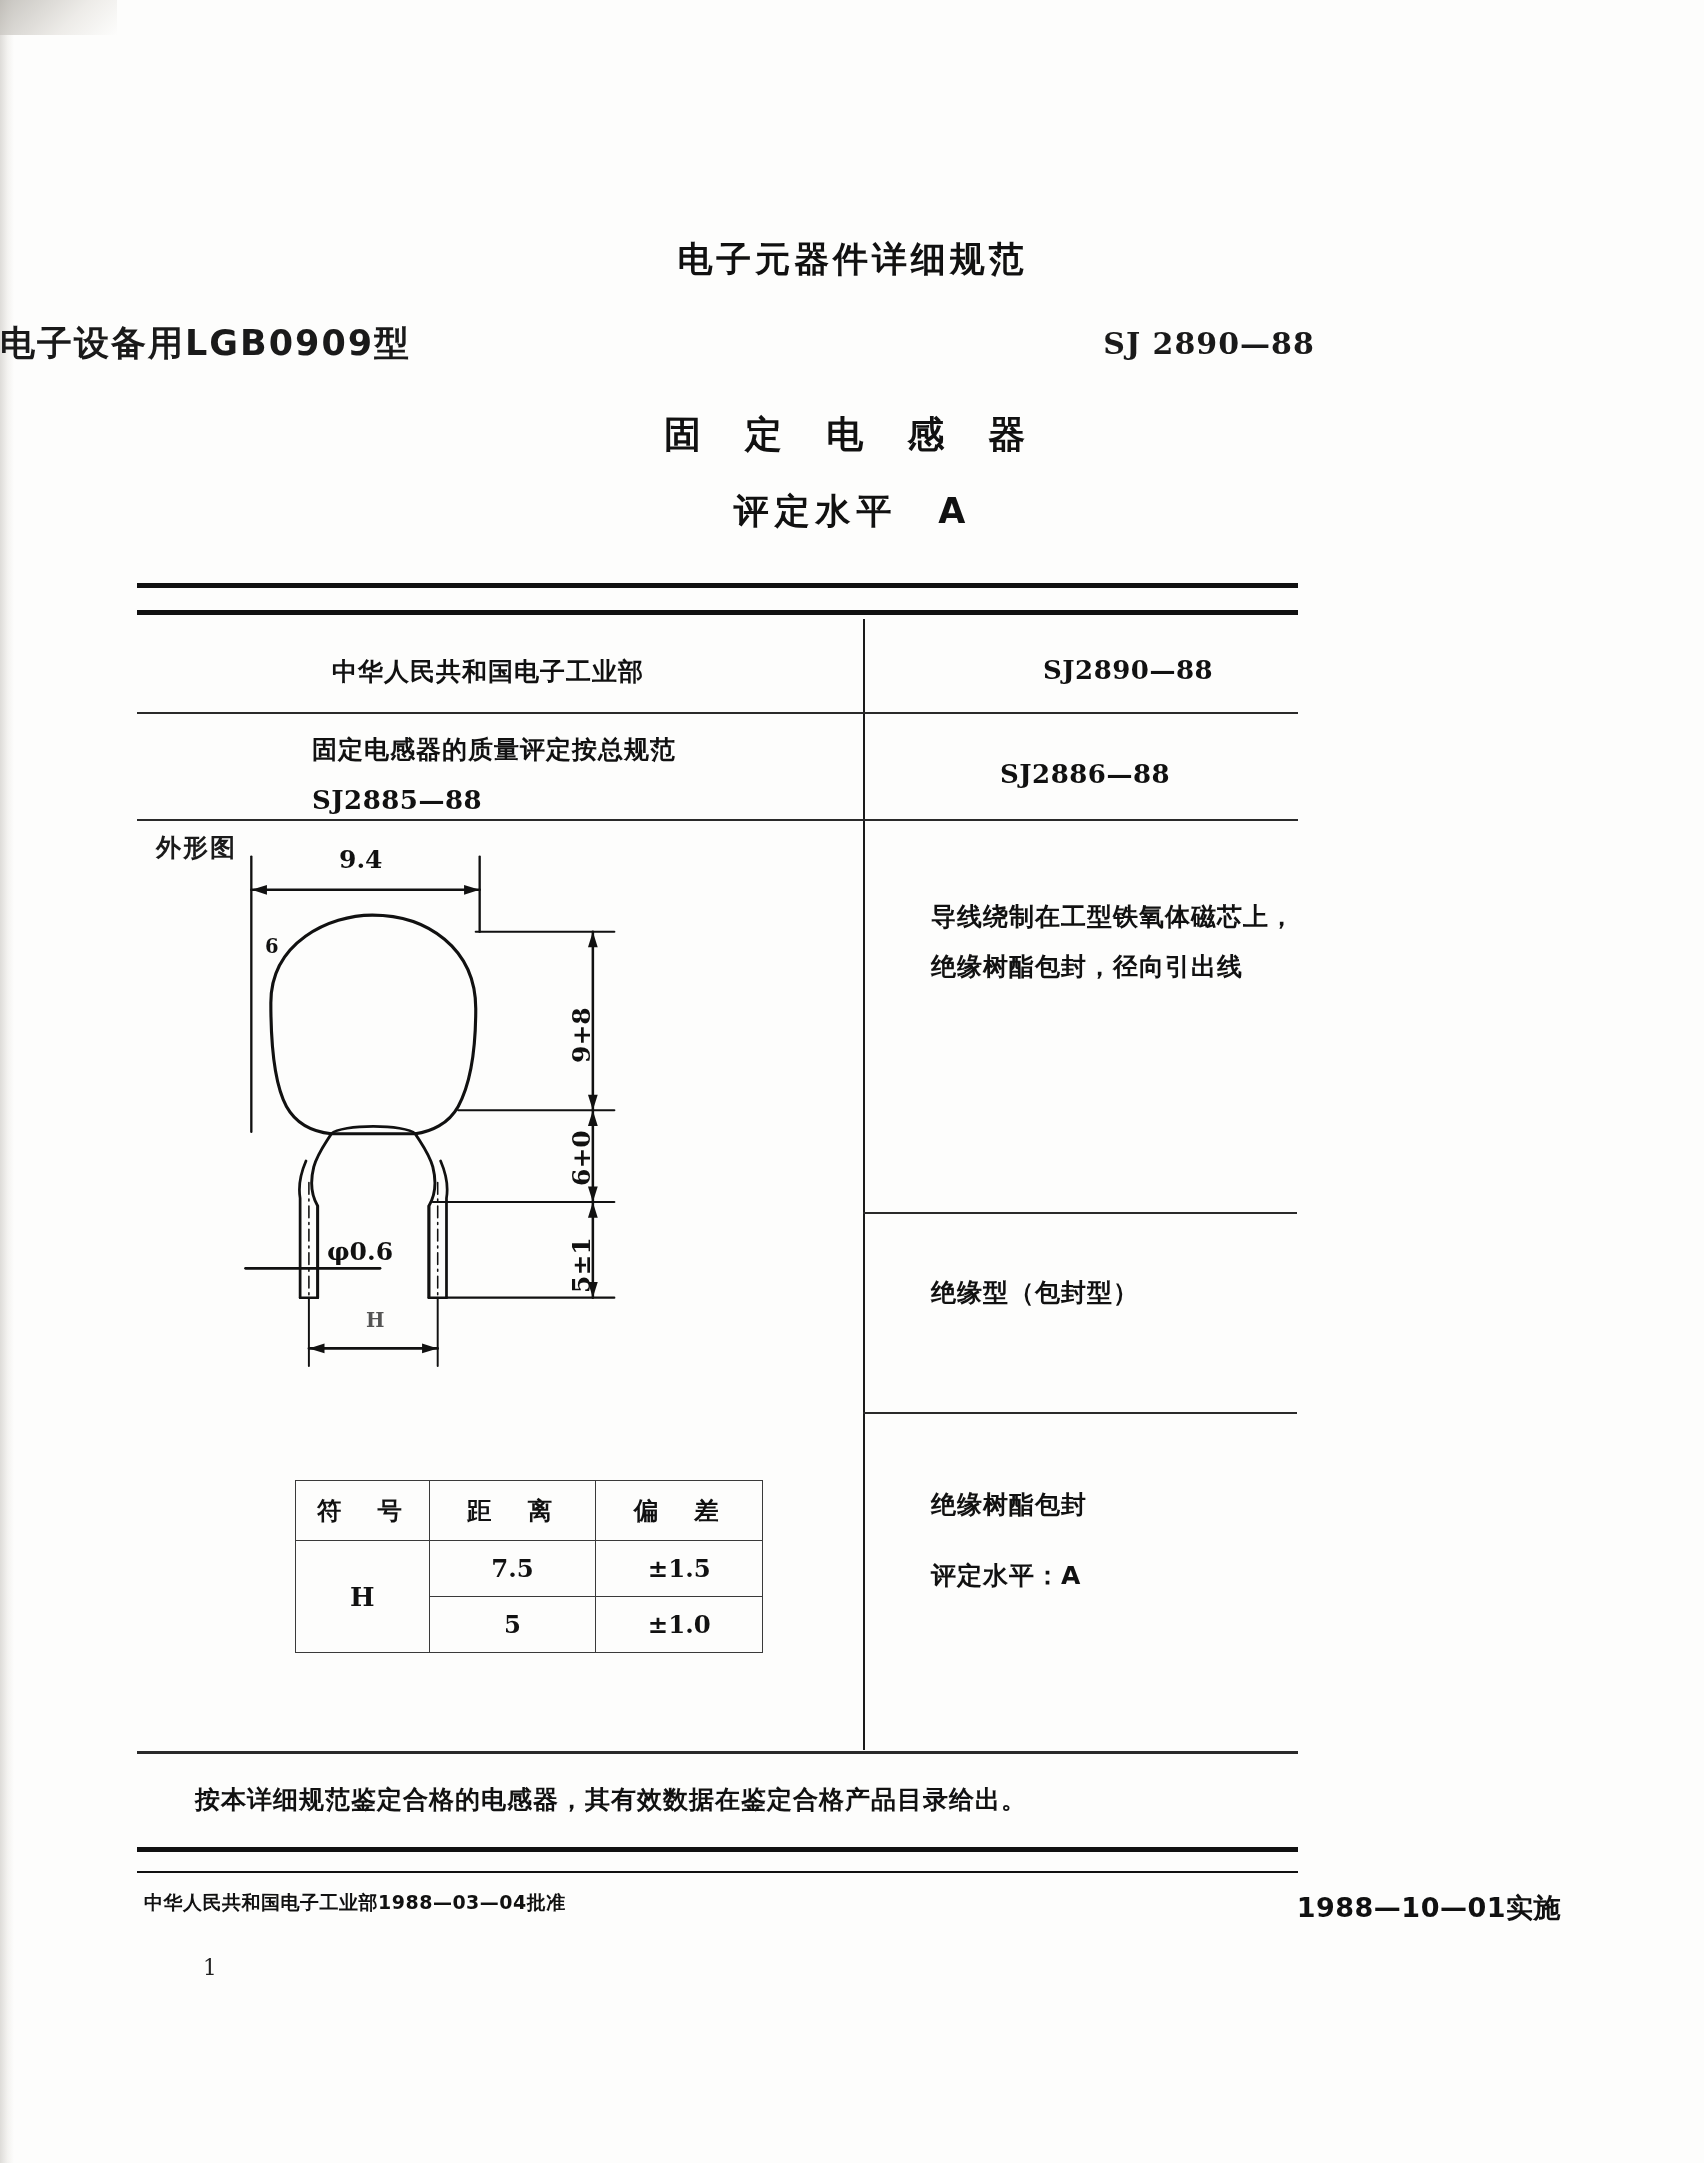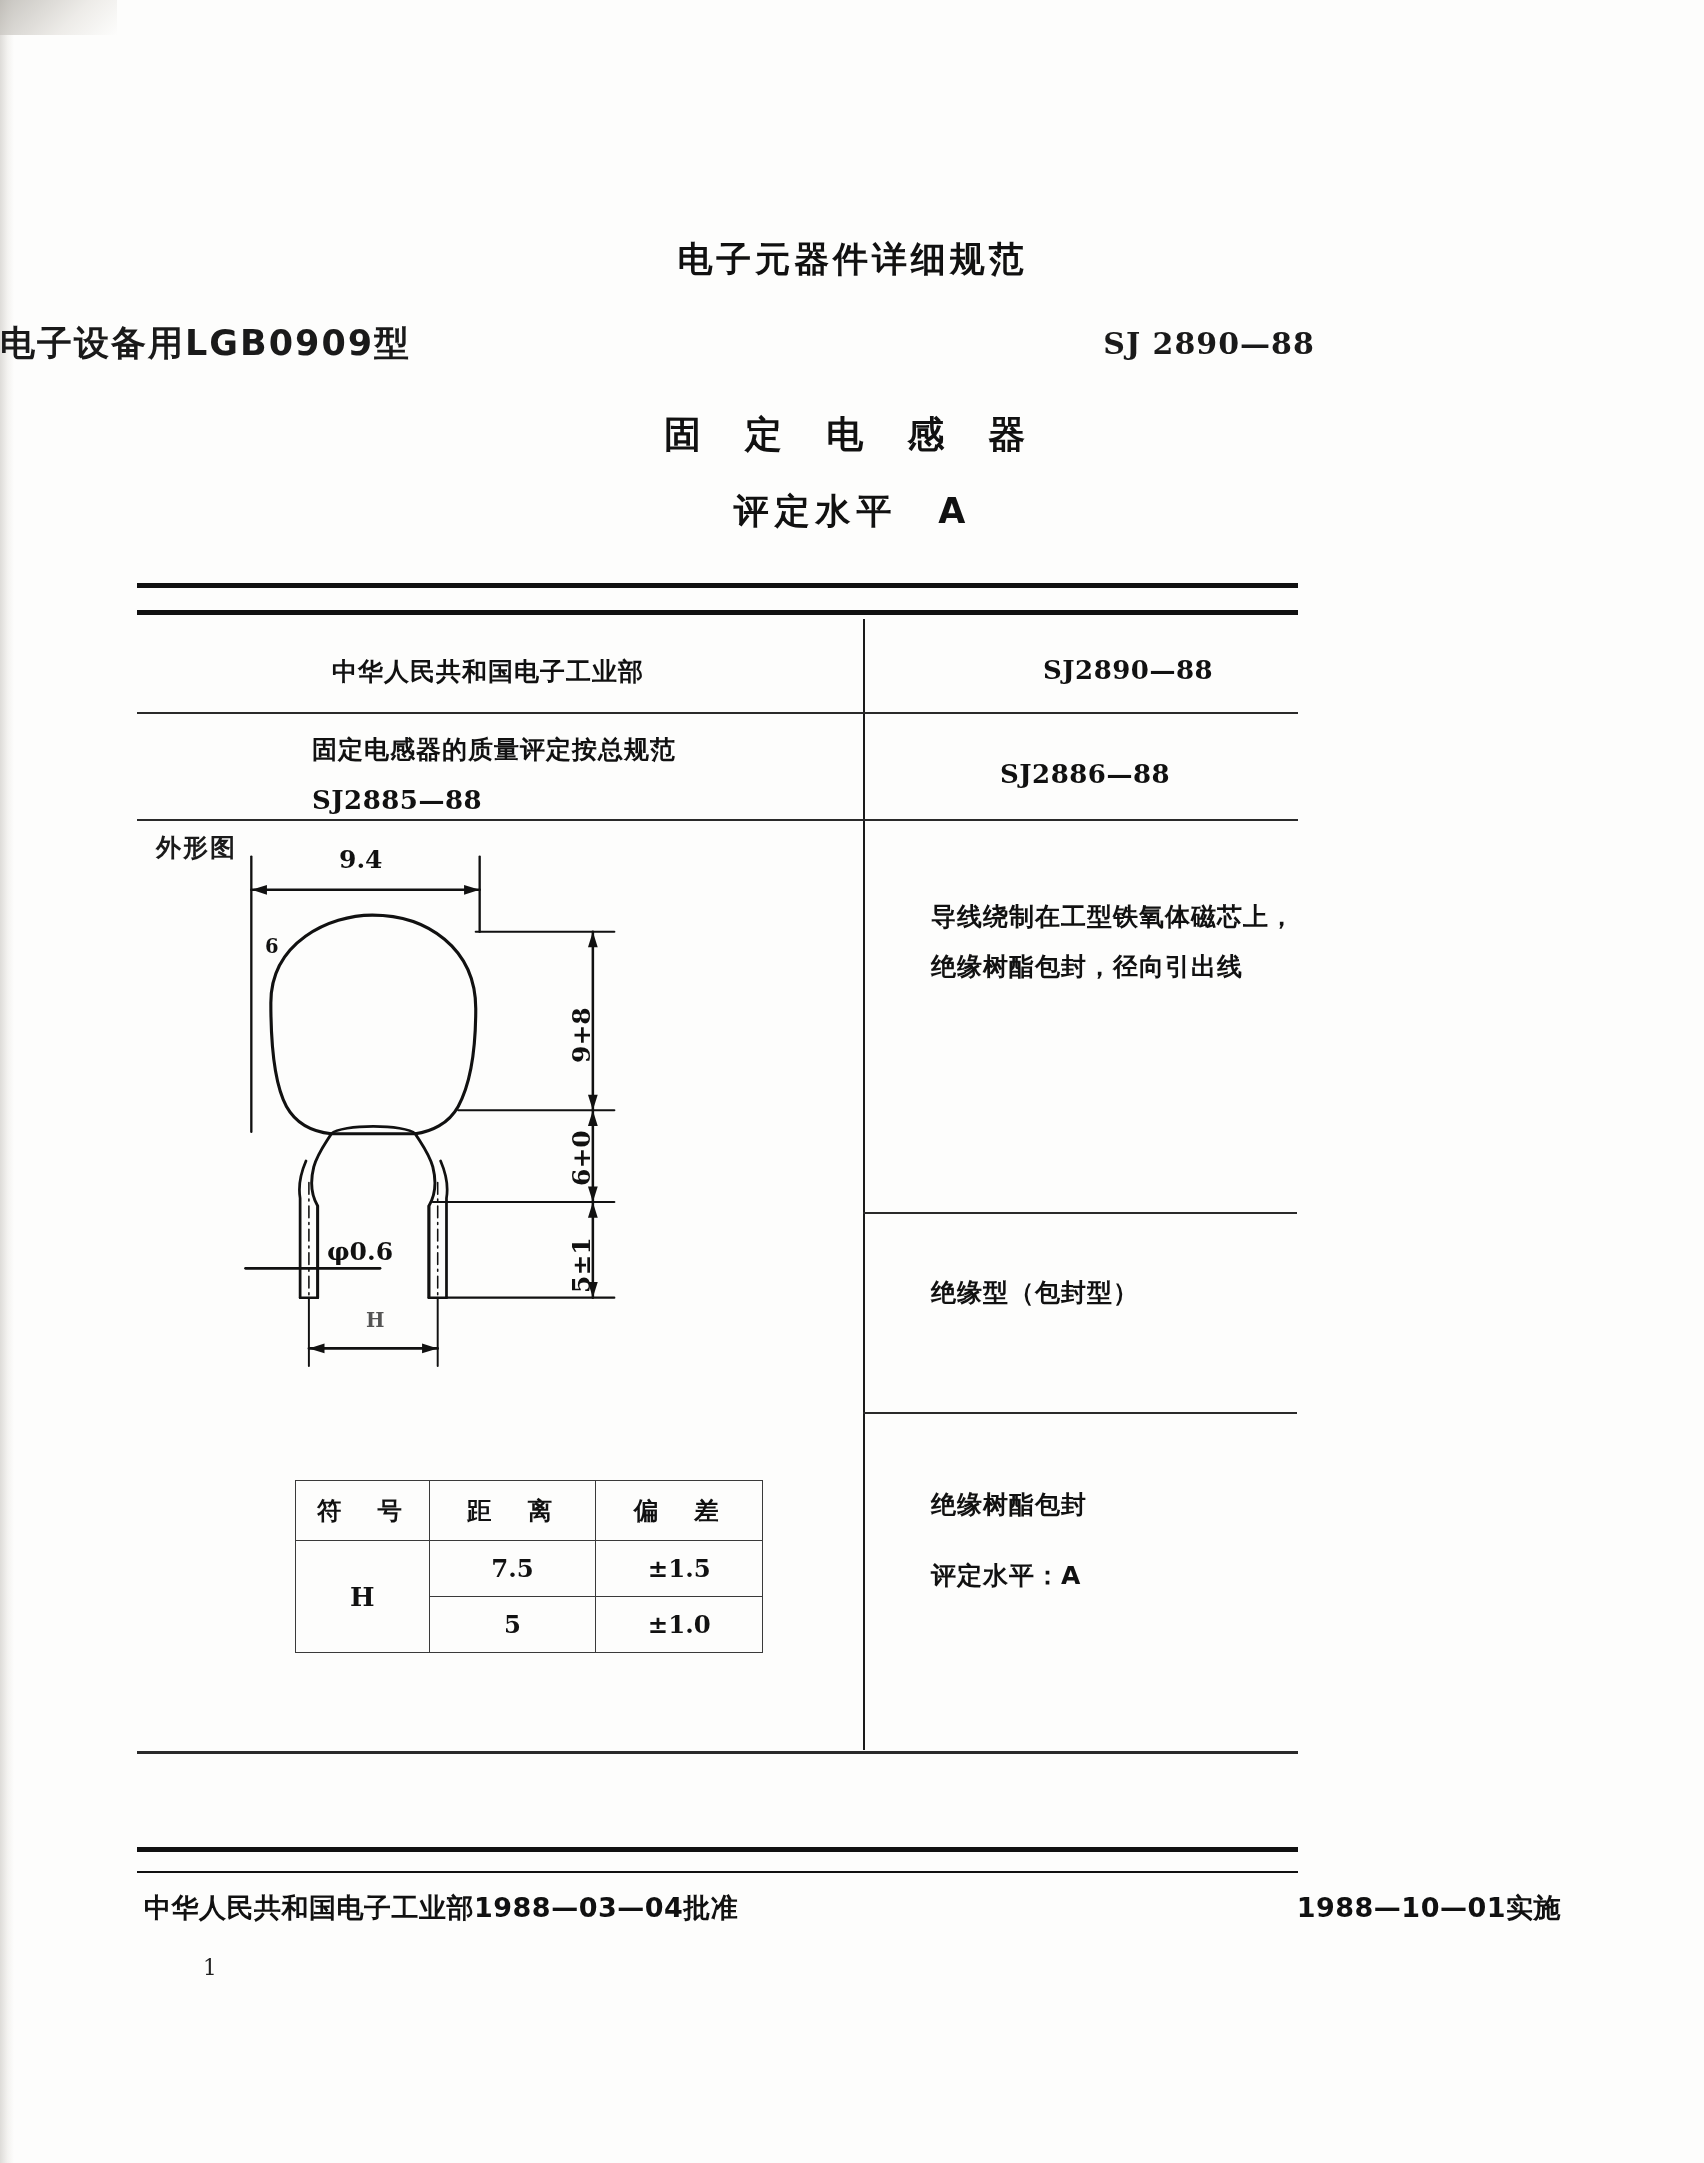--- a/index.html
+++ b/index.html
@@ -238,21 +238,21 @@
     top: 1783px;
     font-size: 25px;
     font-weight: bold;
     letter-spacing: 1px;
     color: #111;
   }
   .foot-approve {
     position: absolute;
     left: 144px;
     top: 1890px;
-    font-size: 27px;
+    font-size: 19px;
     font-weight: bold;
     letter-spacing: 0.5px;
     color: #111;
   }
   .foot-effective {
     position: absolute;
     right: 144px;
     top: 1890px;
     font-size: 27px;
     font-weight: bold;
@@ -435,20 +435,21 @@
     </tr>
     <tr>
       <td class="num-cell">5</td>
       <td class="num-cell">±1.0</td>
     </tr>
   </tbody>
     </table>
 
   <div class="hrow-line" style="top:1751px; height:2.9px;"></div>
 
+  <div class="foot-note">按本详细规范鉴定合格的电感器，其有效数据在鉴定合格产品目录给出。</div>
 
   <div class="rule rule-thick" style="left:137px; top:1847px; width:1161px;"></div>
   <div class="rule rule-thin" style="left:137px; top:1871px; width:1161px;"></div>
 
   <div class="foot-approve">中华人民共和国电子工业部1988—03—04批准</div>
   <div class="foot-effective">1988—10—01实施</div>
 
   <div class="page-num">1</div>
 
 </div>

